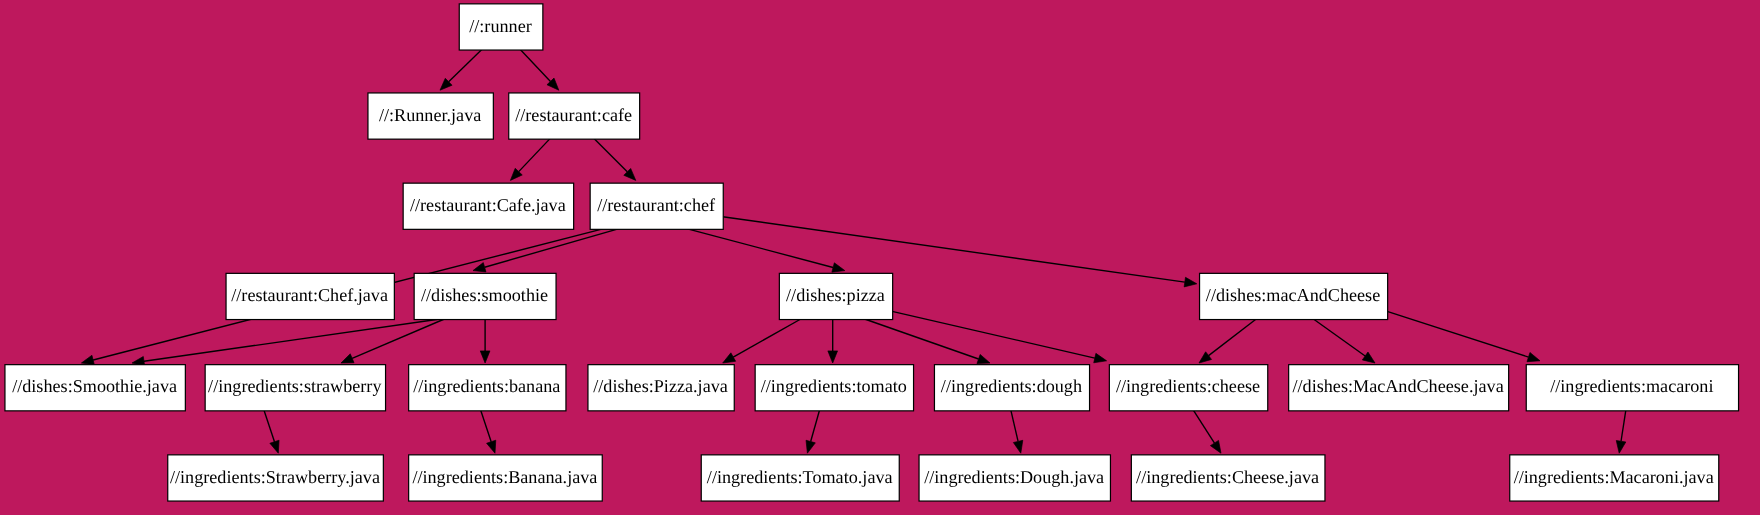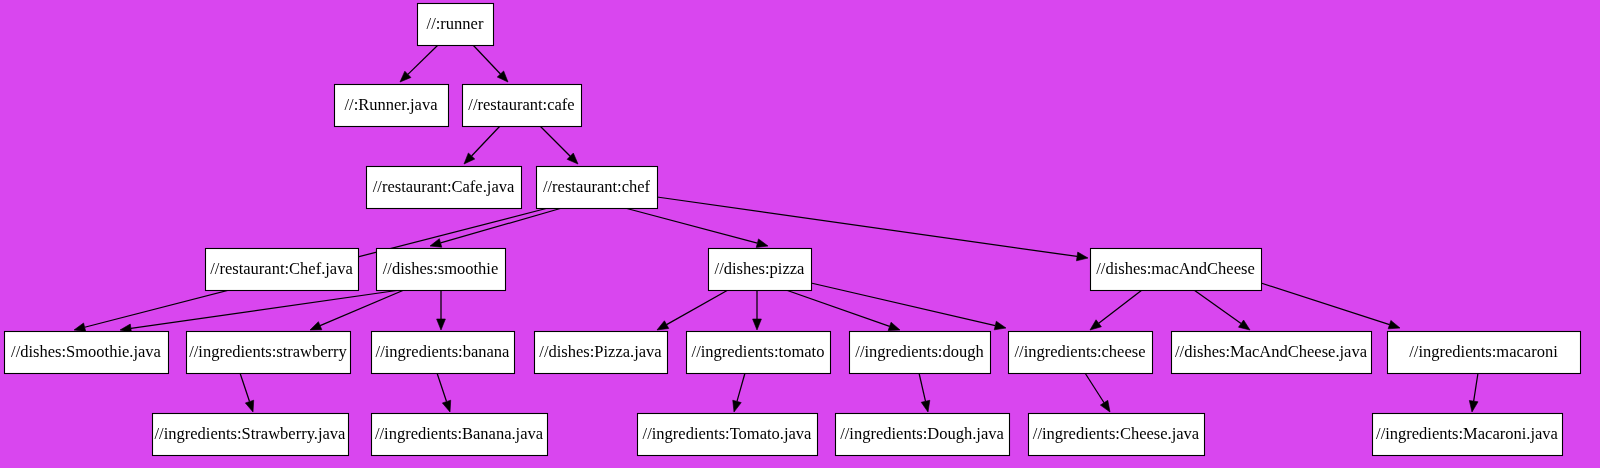--- a/index.html
+++ b/index.html
@@ -4,21 +4,21 @@
 <style>
   html, body {
     margin: 0;
     padding: 0;
     background: #ffffff;
   }
   #graph-canvas {
     position: relative;
     width: 1600px;
     height: 468px;
-    background: #d946ef;
+    background: #be185d;
     font-family: "Liberation Serif", "DejaVu Serif", serif;
   }
   svg.graph-svg {
     position: absolute;
     top: 0;
     left: 0;
     width: 1600px;
     height: 468px;
     overflow: visible;
   }

